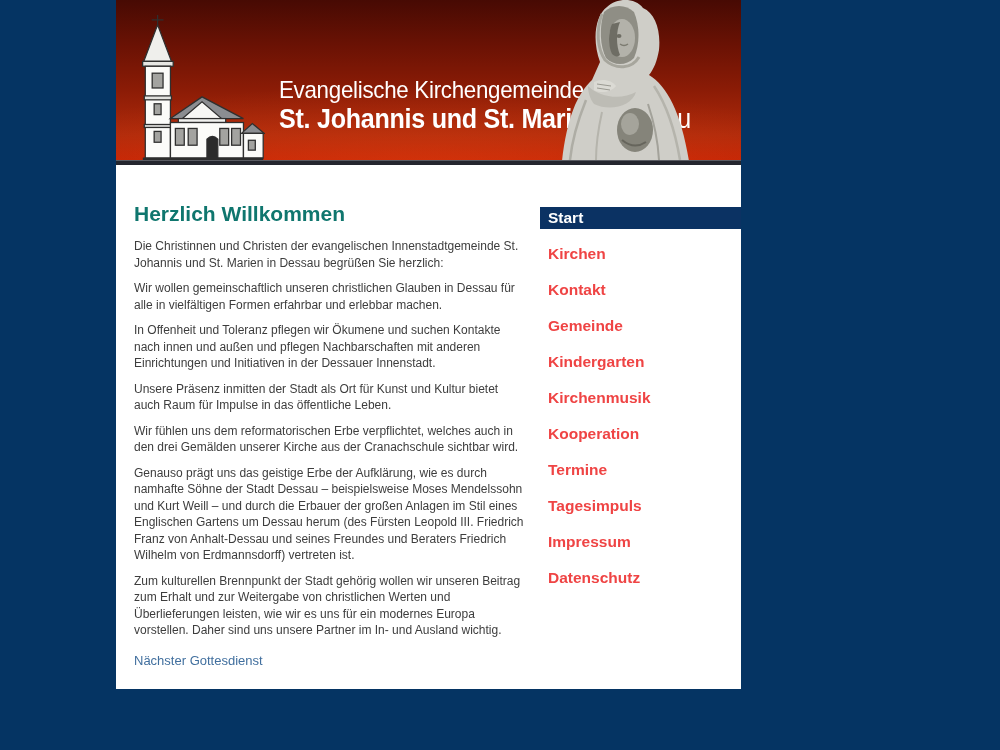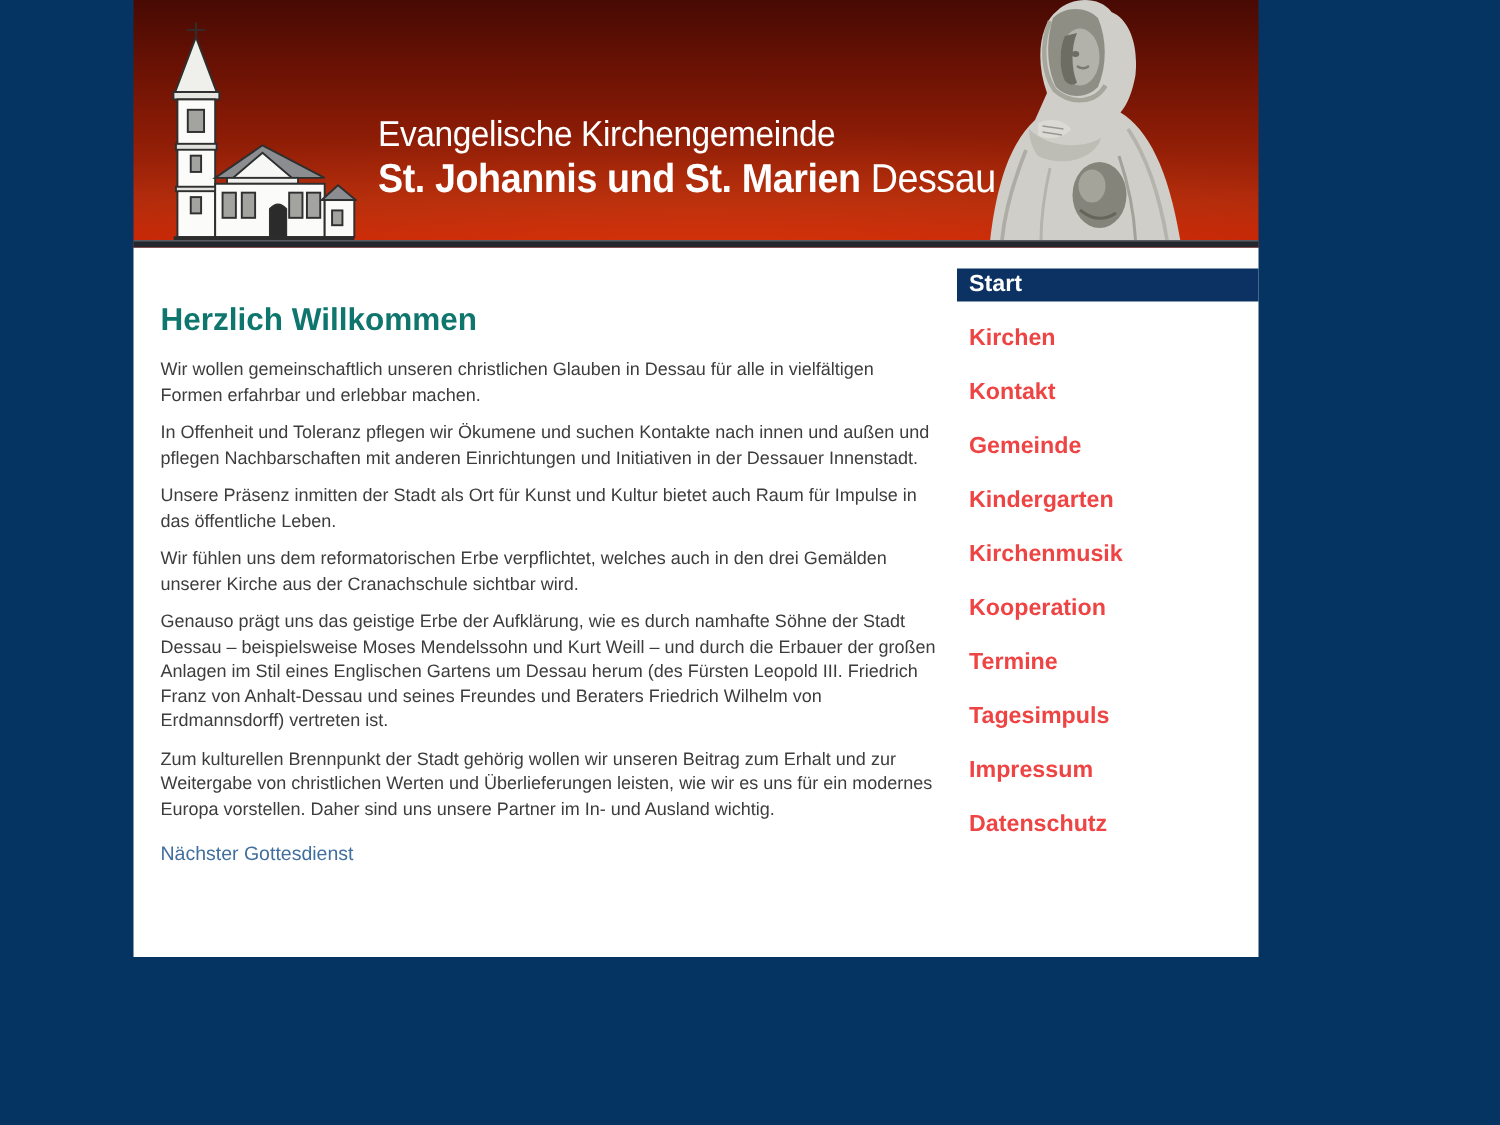--- a/index.html
+++ b/index.html
@@ -2,21 +2,21 @@
 <html><head>
 <meta charset="utf-8">
 <style>
   * { margin: 0; padding: 0; box-sizing: border-box; }
   html, body { width: 1000px; height: 750px; }
   body {
     background: #053463;
     font-family: "Liberation Sans", sans-serif;
     overflow: hidden;
   }
-  .page { width: 750px; margin-left: 89px; }
+  .page { width: 625px; margin-left: 116px; }
 
   
   .header {
     position: relative;
     height: 165px;
     background: linear-gradient(180deg, #470a03 0%, #6b1204 28%, #8c1c06 55%, #b02a0b 82%, #c32405 97%);
     overflow: hidden;
   }
   .header-glow {
     position: absolute; inset: 0;
@@ -53,21 +53,21 @@
   .main p {
     color: #3d3d3d; font-size: 12px; line-height: 16.5px;
     margin: 0 0 9px 0;
   }
   .main a.service-link {
     display: inline-block; margin-top: 5px;
     color: #416f9e; font-size: 13px; text-decoration: none; text-align: right;
   }
 
   
-  .sidebar { width: 201px; flex: 0 0 201px; padding-top: 14px; }
+  .sidebar { width: 201px; flex: 0 0 201px; padding-top: 42px; }
   .nav-item {
     display: block; text-decoration: none;
     font-size: 15.5px; font-weight: 700; color: #ef4444;
     padding: 2px 4px 3px 8px; margin-bottom: 14px;
     line-height: 17px;
   }
   .nav-item.active { background: #0b3263; color: #ffffff; }
 </style>
 </head>
 <body>
@@ -150,20 +150,21 @@
     </svg>
 
     <div class="header-strip"></div>
   </div>
 
   <div class="content">
 
     <div class="main">
       <h1>Herzlich Willkommen</h1>
       <div id="paragraphs">
+          <p>Die Christinnen und Christen der evangelischen Innenstadtgemeinde St. Johannis und St. Marien in Dessau begrüßen Sie herzlich:</p>
           <p>Wir wollen gemeinschaftlich unseren christlichen Glauben in Dessau für alle in vielfältigen Formen erfahrbar und erlebbar machen.</p>
           <p>In Offenheit und Toleranz pflegen wir Ökumene und suchen Kontakte nach innen und außen und pflegen Nachbarschaften mit anderen Einrichtungen und Initiativen in der Dessauer Innenstadt.</p>
           <p>Unsere Präsenz inmitten der Stadt als Ort für Kunst und Kultur bietet auch Raum für Impulse in das öffentliche Leben.</p>
           <p>Wir fühlen uns dem reformatorischen Erbe verpflichtet, welches auch in den drei Gemälden unserer Kirche aus der Cranachschule sichtbar wird.</p>
           <p>Genauso prägt uns das geistige Erbe der Aufklärung, wie es durch namhafte Söhne der Stadt Dessau – beispielsweise Moses Mendelssohn und Kurt Weill – und durch die Erbauer der großen Anlagen im Stil eines Englischen Gartens um Dessau herum (des Fürsten Leopold III. Friedrich Franz von Anhalt-Dessau und seines Freundes und Beraters Friedrich Wilhelm von Erdmannsdorff) vertreten ist.</p>
           <p>Zum kulturellen Brennpunkt der Stadt gehörig wollen wir unseren Beitrag zum Erhalt und zur Weitergabe von christlichen Werten und Überlieferungen leisten, wie wir es uns für ein modernes Europa vorstellen. Daher sind uns unsere Partner im In- und Ausland wichtig.</p>
         </div>
       <a href="#" class="service-link">Nächster Gottesdienst</a>
     </div>
 

